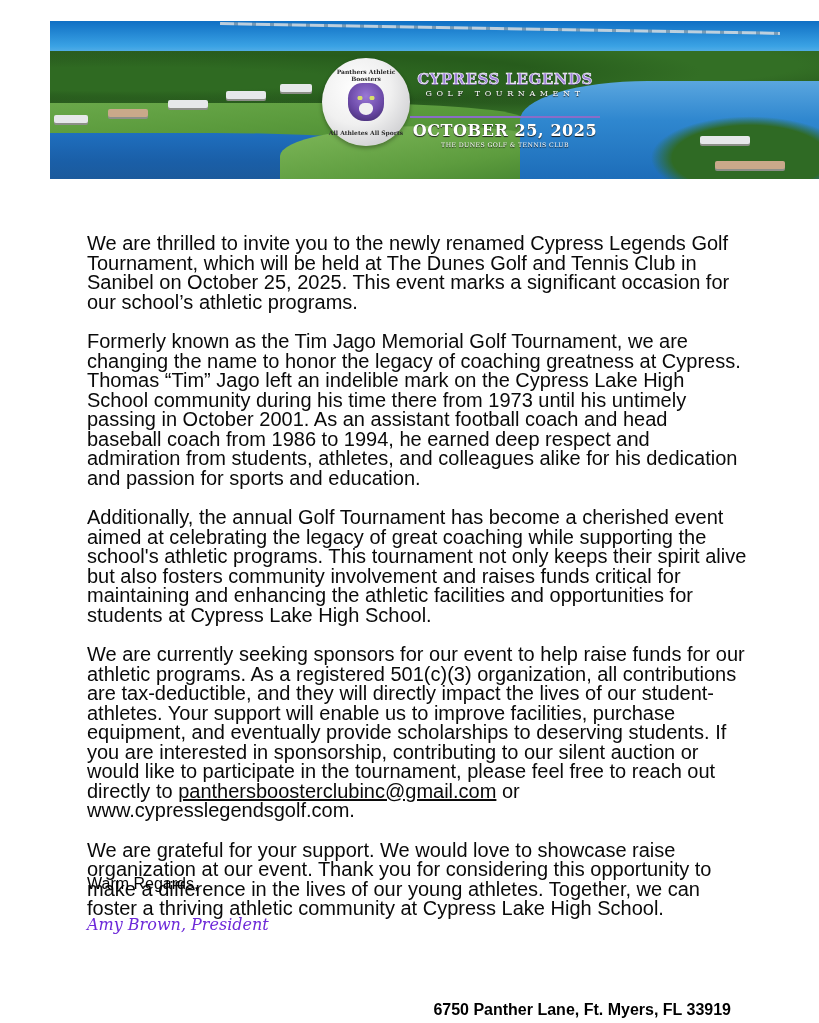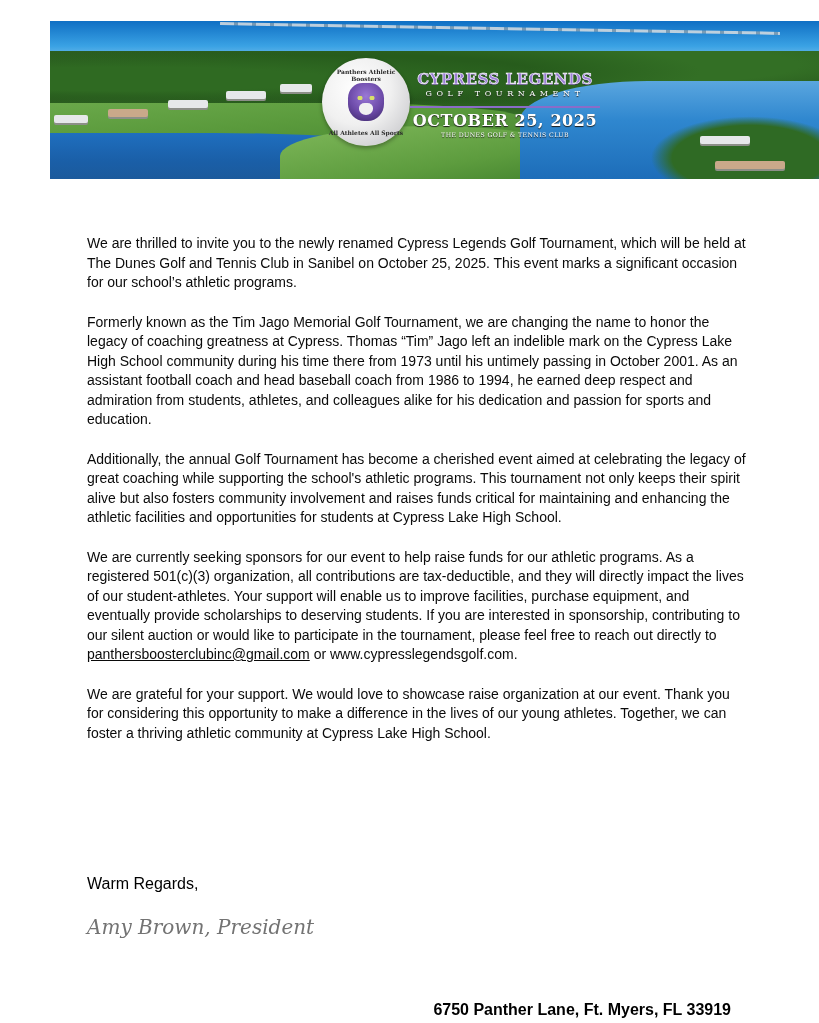--- a/index.html
+++ b/index.html
@@ -91,44 +91,44 @@
   .title-block {
     position: absolute; left: 360px; top: 49px; width: 190px; text-align: center;
   }
   .title-main {
     font-family: "DejaVu Serif", serif; font-weight: bold; font-size: 15px; letter-spacing: .5px;
     color: #9b7fd6; -webkit-text-stroke: .6px #ffffff;
     text-shadow: 0 1px 0 #3a2a66;
   }
   .title-sub {
     margin-top: 1px; font-family: "DejaVu Serif", serif; font-size: 8px; letter-spacing: 4.6px;
-    color: #ffffff; padding-bottom: 8px; border-bottom: 2px solid #8a6cc8;
+    color: #ffffff; padding-bottom: 18px; border-bottom: 2px solid #8a6cc8;
     text-shadow: 0 1px 1px #2a2a2a;
   }
   .title-date {
     margin-top: 3px; font-family: "DejaVu Serif", serif; font-weight: bold; font-size: 16px;
     color: #ffffff; letter-spacing: .6px; text-shadow: 0 1px 1px #1d1d1d;
   }
   .title-venue {
     margin-top: 1px; font-family: "DejaVu Serif", serif; font-size: 6.2px;
     color: #ffffff; letter-spacing: .4px; text-shadow: 0 1px 1px #1d1d1d;
   }
 
   
   .letter {
     position: absolute; left: 87px; top: 234px; width: 660px;
-    font-size: 14px; line-height: 19.5px; color: #0a0a0a;
+    font-size: 20px; line-height: 19.5px; color: #0a0a0a;
   }
   .letter p { margin: 0 0 20px 0; }
   .letter a { color: #0a0a0a; text-decoration: underline; }
 
   .closing { position: absolute; left: 87px; top: 874px; font-size: 16px; line-height: 19px; }
   .signature {
     position: absolute; left: 87px; top: 915px;
-    font-family: "DejaVu Serif", serif; font-style: italic; font-size: 20px; color: #737373;
+    font-family: "DejaVu Serif", serif; font-style: italic; font-size: 16px; color: #6d28d9;
   }
   .address-block {
     position: absolute; right: 88px; top: 1000px; text-align: left;
     font-size: 16px; line-height: 19.5px; font-weight: bold;
   }
   .address-block a { color: #0a0a0a; text-decoration: underline; }
 </style>
 </head>
 <body>
 

